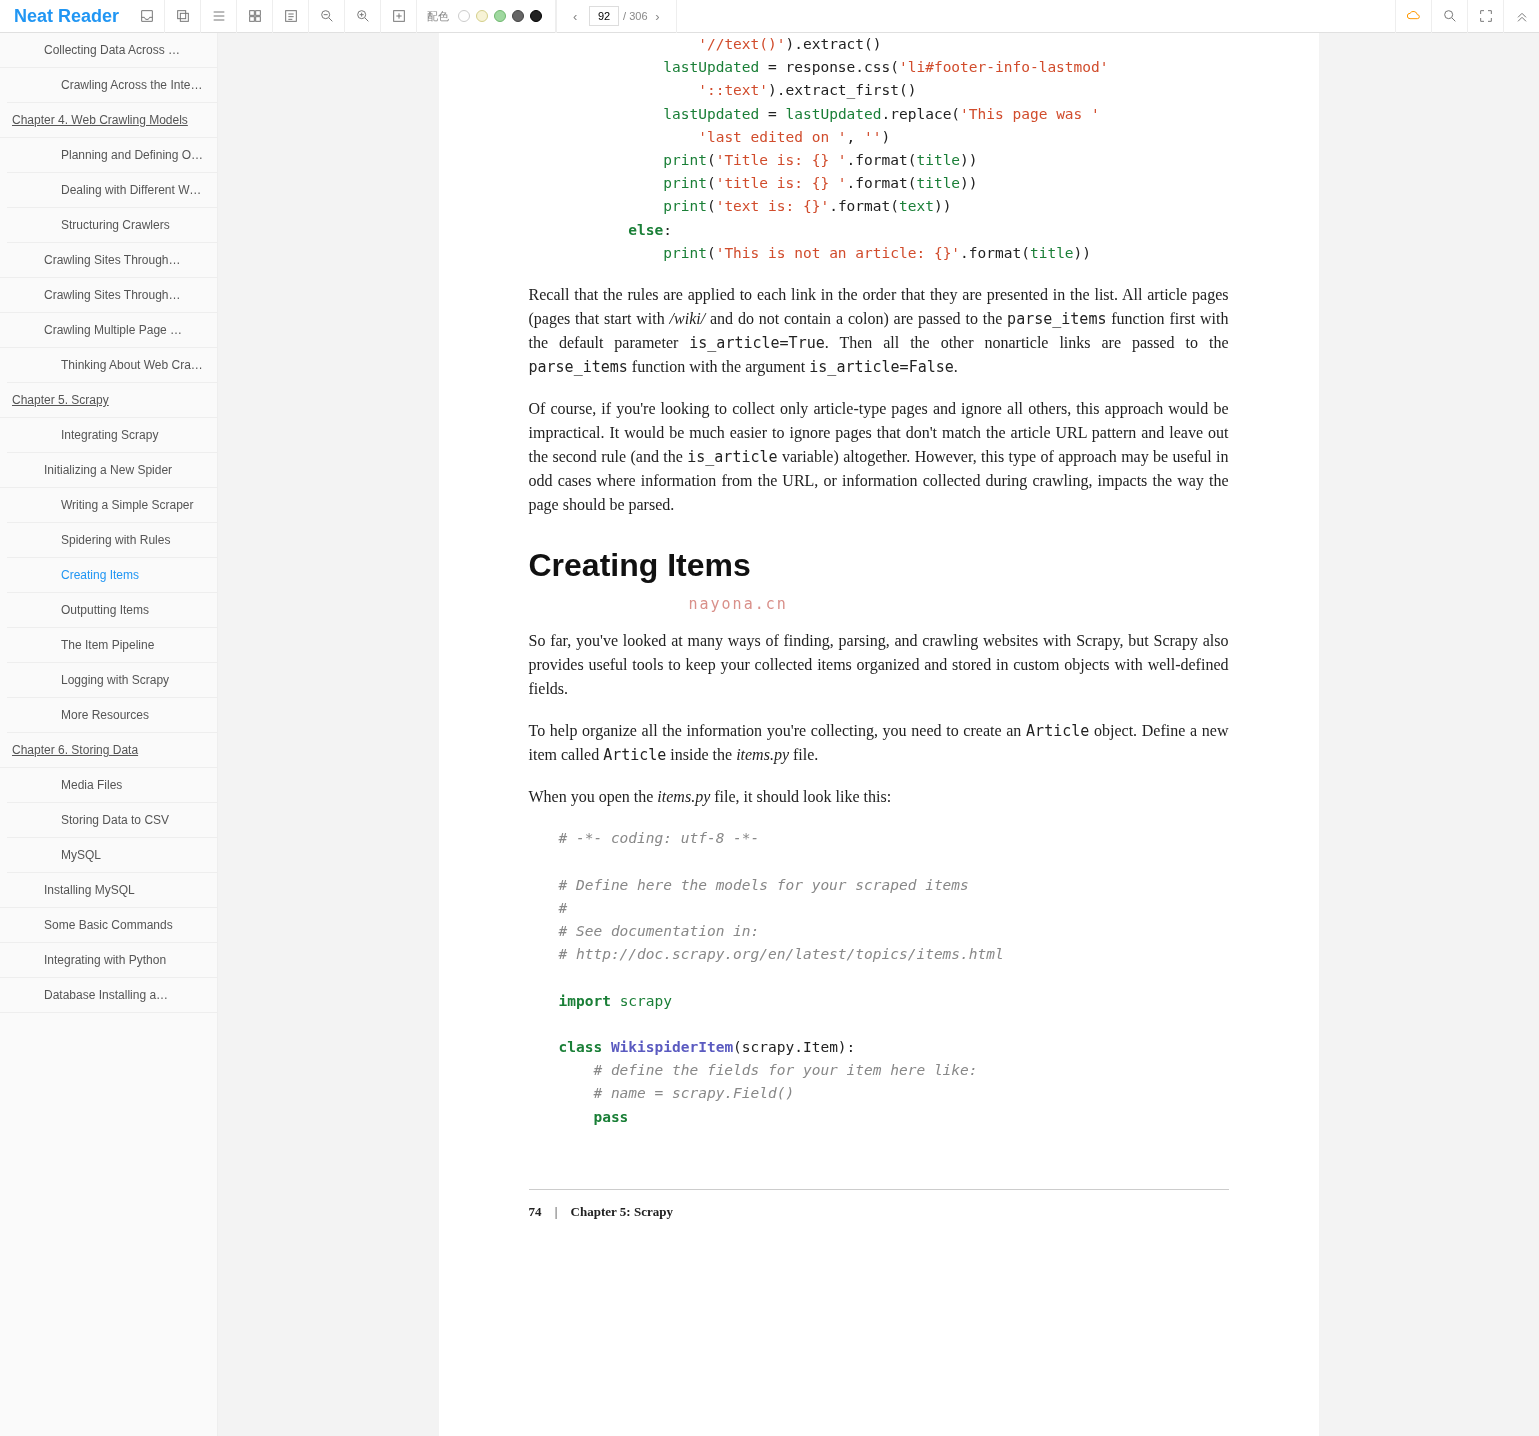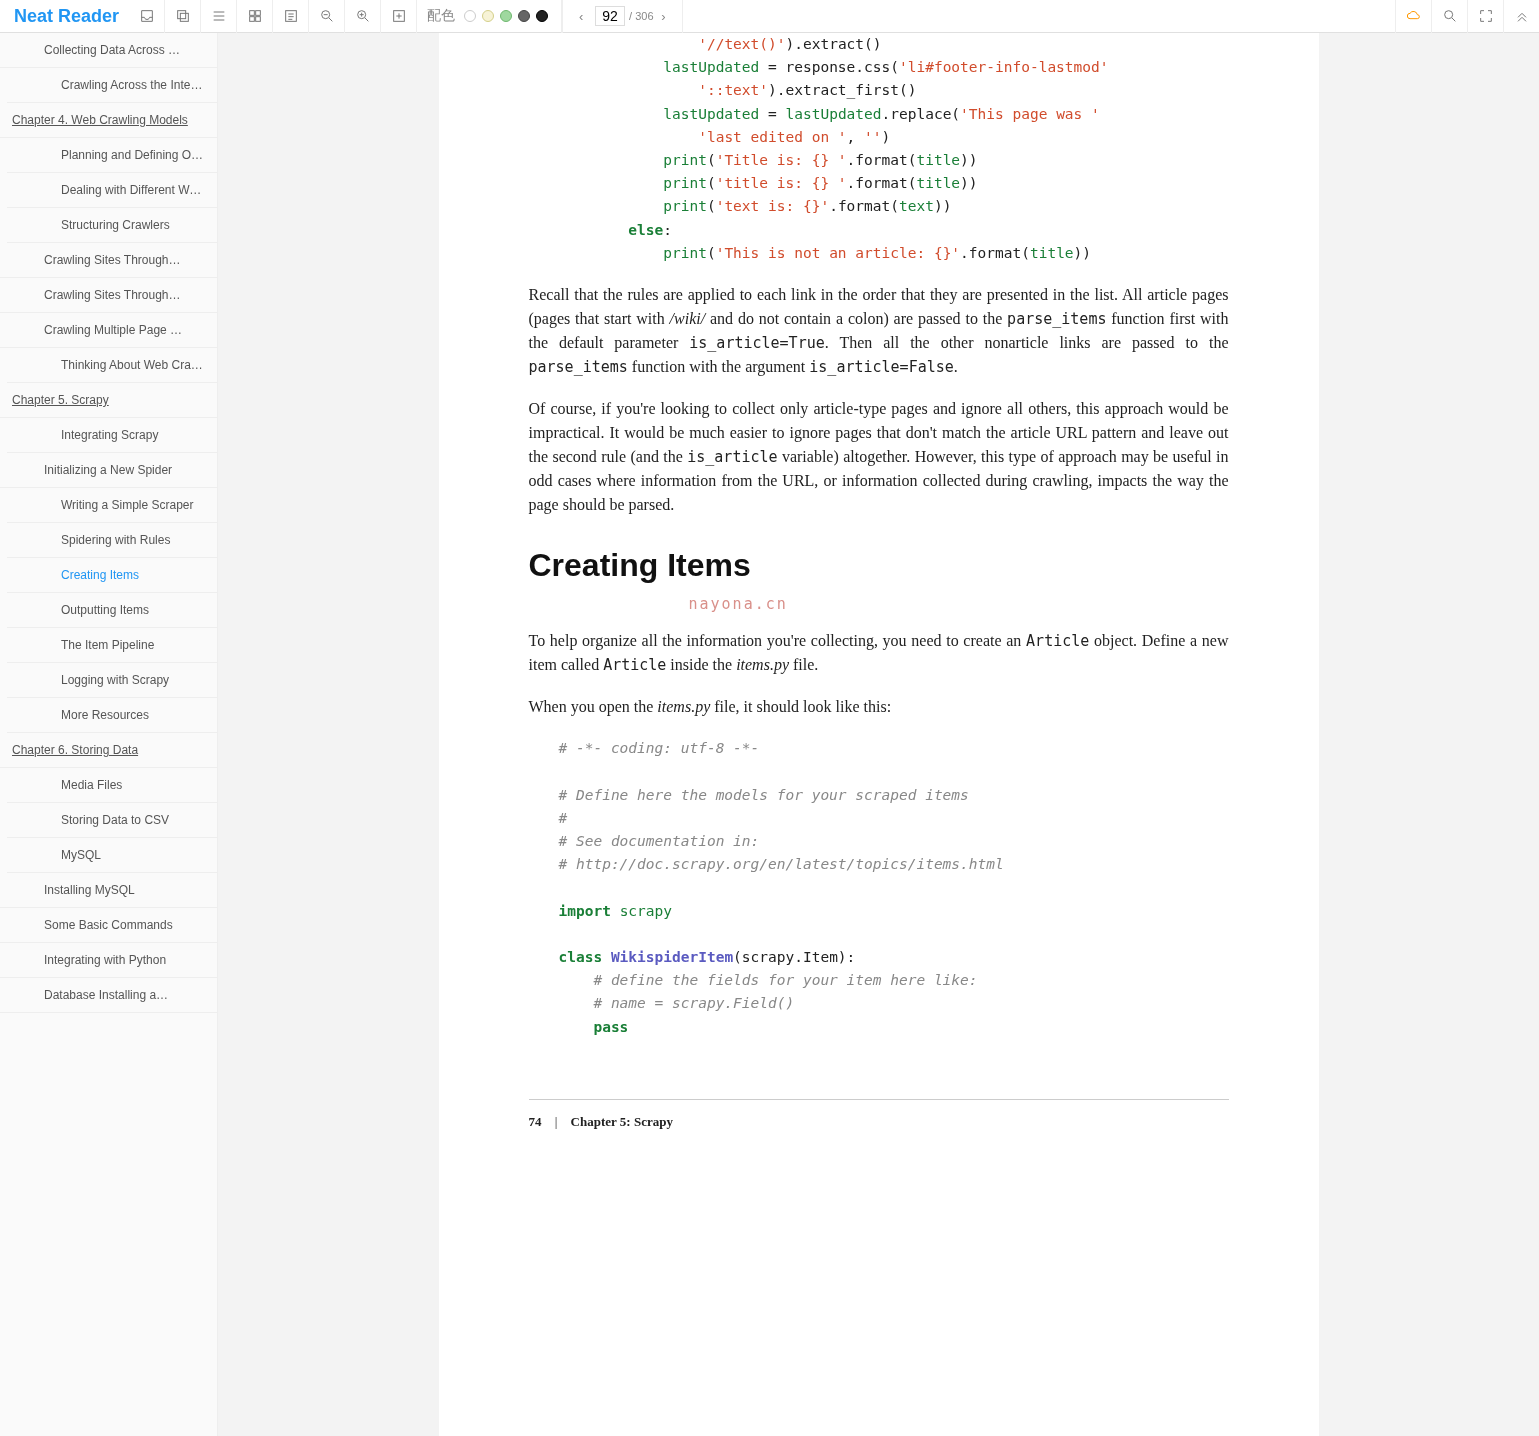--- a/index.html
+++ b/index.html
@@ -2,24 +2,24 @@
 <html><head>
 <meta charset="utf-8">
 <style>
 *{margin:0;padding:0;box-sizing:border-box;}
 body{font-family:-apple-system,BlinkMacSystemFont,"Segoe UI",Arial,sans-serif;font-size:13px;color:#333;overflow:hidden;}
 .toolbar{height:33px;background:#fff;border-bottom:1px solid #e0e0e0;display:flex;align-items:center;position:relative;justify-content:flex-end;}
 .brand{color:#2196F3;font-size:18px;font-weight:600;padding:0 10px 0 14px;}
 .tb-btn{width:36px;height:33px;display:flex;align-items:center;justify-content:center;border-right:1px solid #eee;cursor:pointer;color:#666;}
 .tb-btn svg{width:16px;height:16px;stroke:#777;fill:none;stroke-width:1.5;}
 .tb-group{display:flex;align-items:center;height:33px;}
-.color-label{font-size:14px;color:#888;padding:0 6px 0 10px;}
+.color-label{font-size:11px;color:#888;padding:0 6px 0 10px;}
 .color-dot{width:12px;height:12px;border-radius:50%;margin:0 3px;border:1px solid #ccc;}
 .page-nav{display:flex;align-items:center;padding:0 8px;border-left:1px solid #eee;border-right:1px solid #eee;height:33px;}
-.page-input{width:30px;height:20px;text-align:center;border:1px solid #ddd;font-size:14px;margin:0 4px;}
+.page-input{width:30px;height:20px;text-align:center;border:1px solid #ddd;font-size:11px;margin:0 4px;}
 .page-total{font-size:11px;color:#888;}
 .chev{width:20px;display:flex;align-items:center;justify-content:center;cursor:pointer;color:#888;}
 .tb-right{margin-left:auto;display:flex;height:33px;}
 .tb-right .tb-btn{border-left:1px solid #eee;border-right:none;}
 .cloud-icon{color:#ff9800;}
 .main{display:flex;height:calc(100vh - 33px);}
 .sidebar{width:218px;background:#fafafa;overflow-y:auto;border-right:1px solid #eee;}
 .toc-item{padding:10px 12px;border-bottom:1px solid #eee;font-size:12px;color:#555;cursor:pointer;white-space:nowrap;overflow:hidden;text-overflow:ellipsis;}
 .toc-item.lvl1{text-decoration:underline;}
 .toc-item.lvl2{padding-left:54px;margin-left:7px;}
@@ -189,20 +189,21 @@
         <span class="k-kw">else</span><span>:</span>
             <span class="k-fn">print</span><span>(</span><span class="k-str">'This is not an article: {}'</span><span>.format(</span><span class="k-var">title</span><span>))</span></div>
 
       <p class="para"><span>Recall that the rules are applied to each link in the order that they are presented in the list. All article pages (pages that start with </span><span class="italic">/wiki/</span><span> and do not contain a colon) are passed to the </span><span class="inline-code">parse_items</span><span> function first with the default parameter </span><span class="inline-code">is_article=True</span><span>. Then all the other nonarticle links are passed to the </span><span class="inline-code">parse_items</span><span> function with the argument </span><span class="inline-code">is_article=False</span><span>.</span></p>
 
       <p class="para"><span>Of course, if you're looking to collect only article-type pages and ignore all others, this approach would be impractical. It would be much easier to ignore pages that don't match the article URL pattern and leave out the second rule (and the </span><span class="inline-code">is_article</span><span> variable) altogether. However, this type of approach may be useful in odd cases where information from the URL, or information collected during crawling, impacts the way the page should be parsed.</span></p>
 
       <h1 class="h1">Creating Items</h1>
       <div class="watermark">nayona.cn</div>
 
+      <p class="para">So far, you've looked at many ways of finding, parsing, and crawling websites with Scrapy, but Scrapy also provides useful tools to keep your collected items organized and stored in custom objects with well-defined fields.</p>
 
       <p class="para"><span>To help organize all the information you're collecting, you need to create an </span><span class="inline-code">Article</span><span> object. Define a new item called </span><span class="inline-code">Article</span><span> inside the </span><span class="italic">items.py</span><span> file.</span></p>
 
       <p class="para"><span>When you open the </span><span class="italic">items.py</span><span> file, it should look like this:</span></p>
 
 <div class="codeblock"><span class="k-cmt"># -*- coding: utf-8 -*-</span>
 
 <span class="k-cmt"># Define here the models for your scraped items</span>
 <span class="k-cmt">#</span>
 <span class="k-cmt"># See documentation in:</span>

